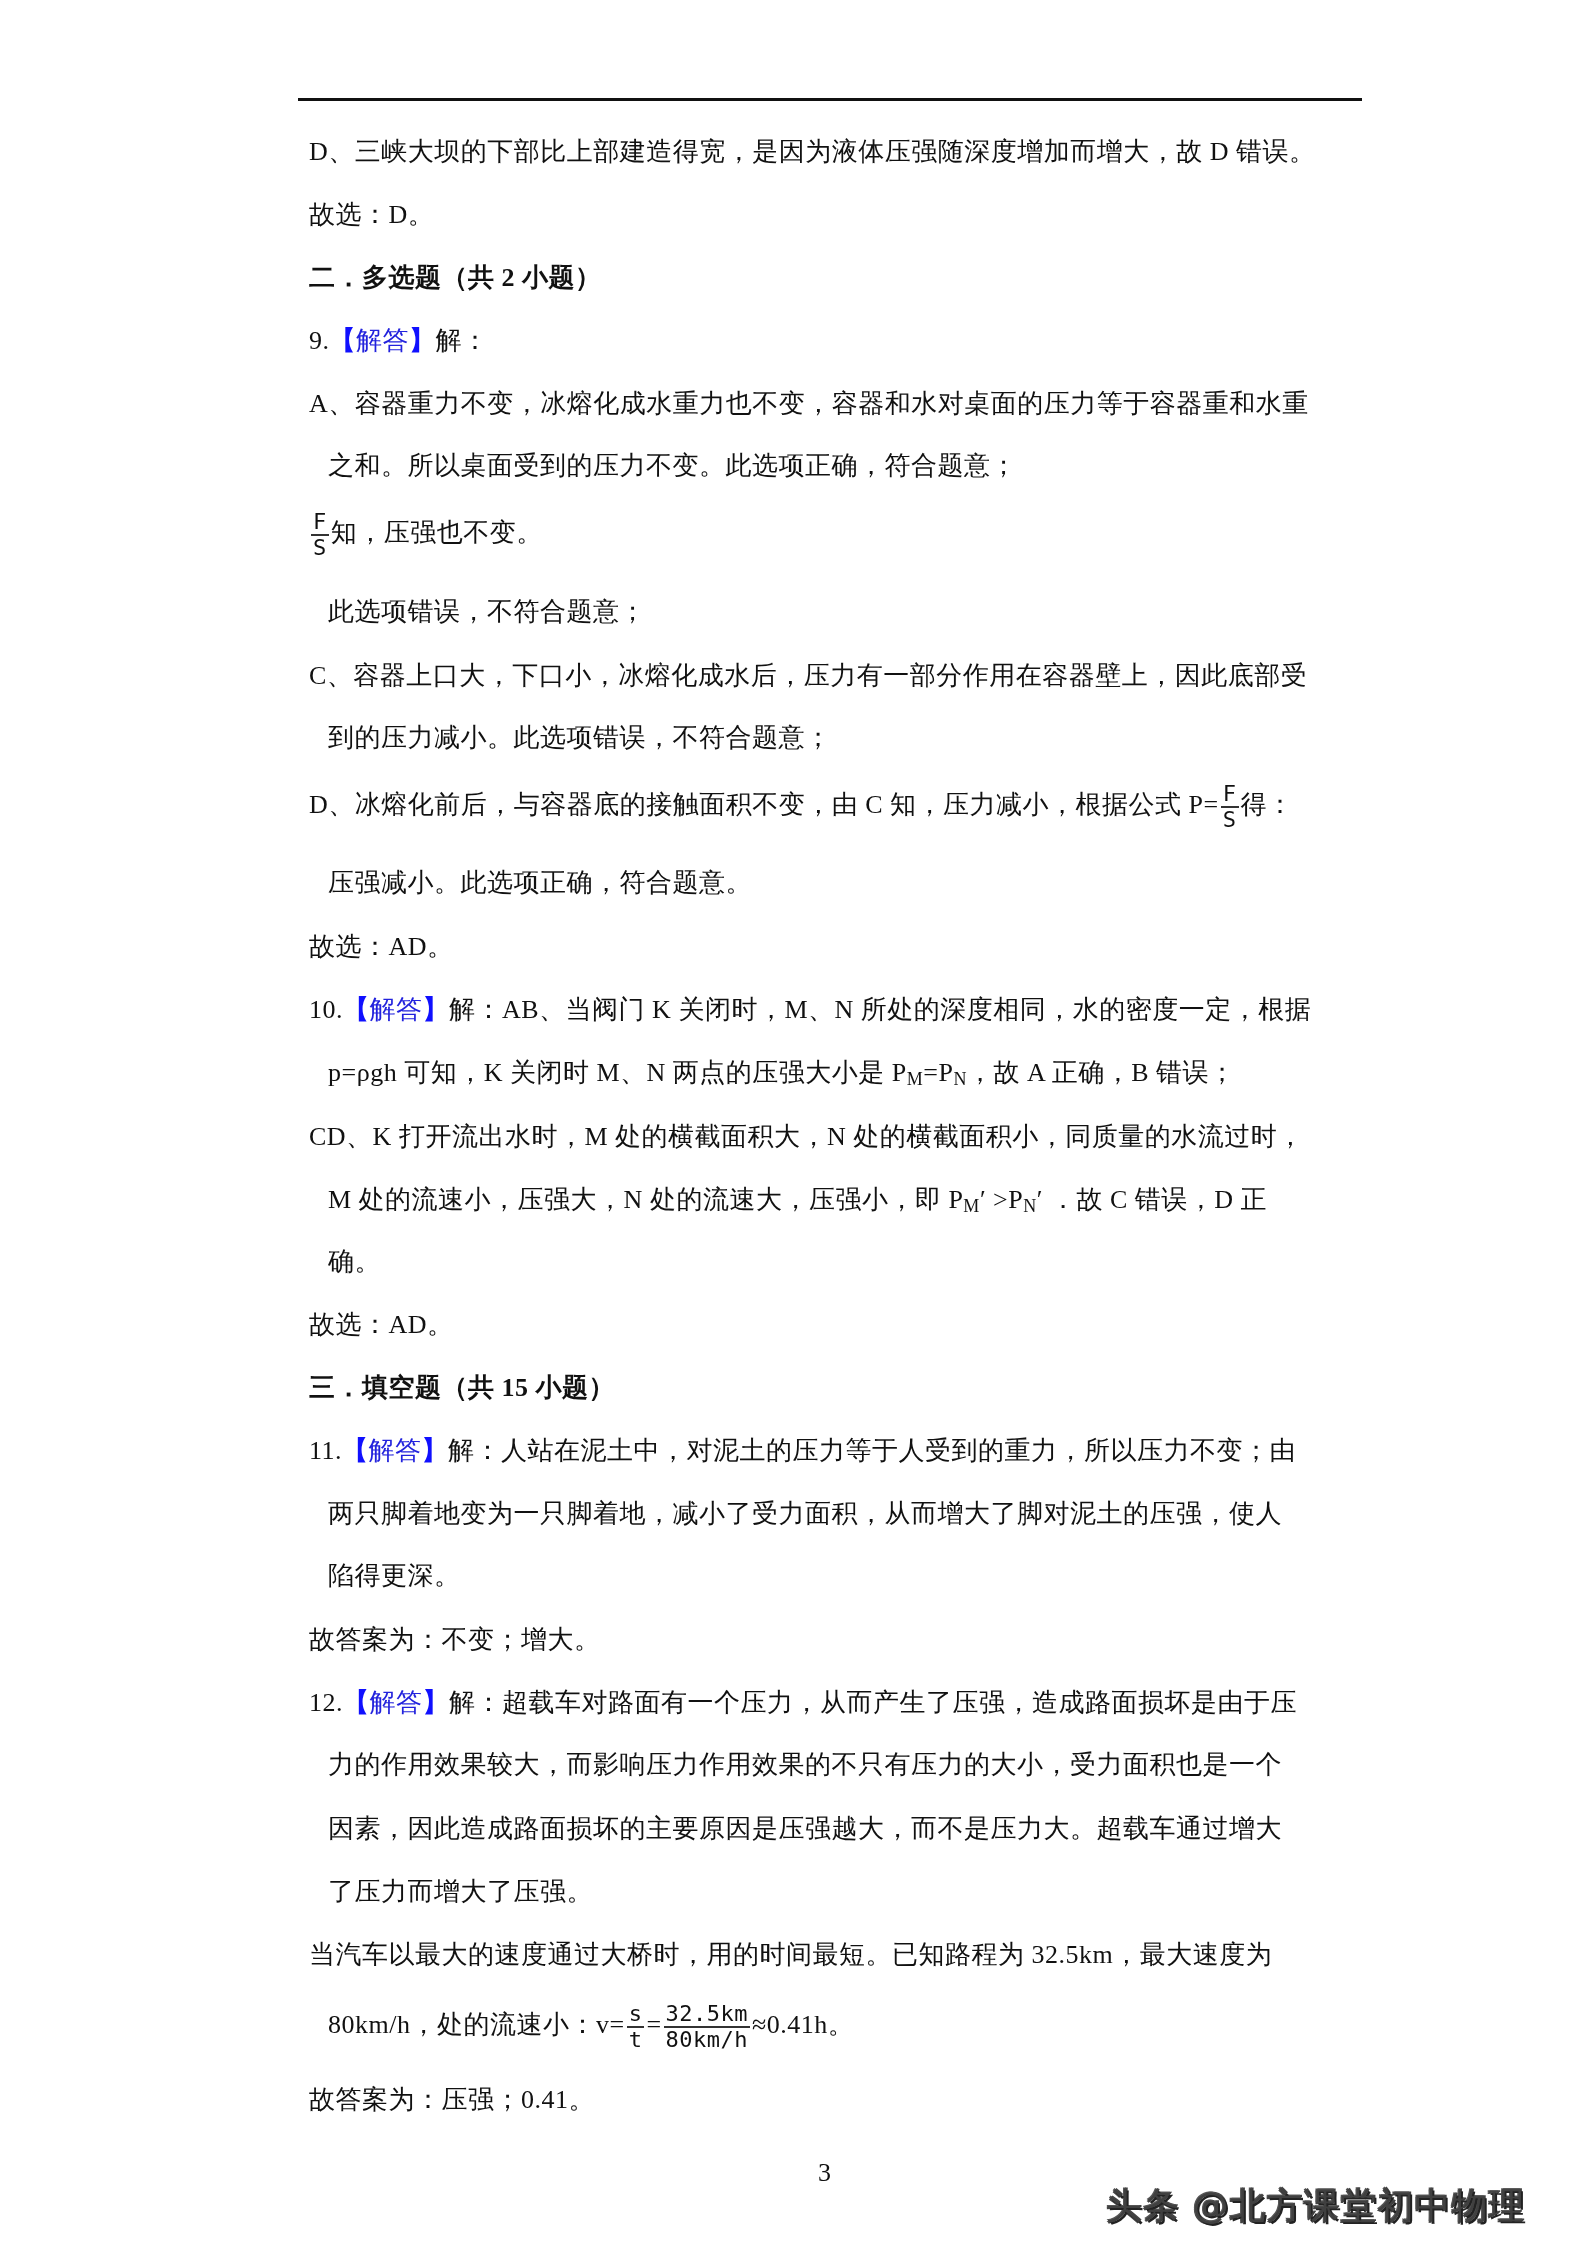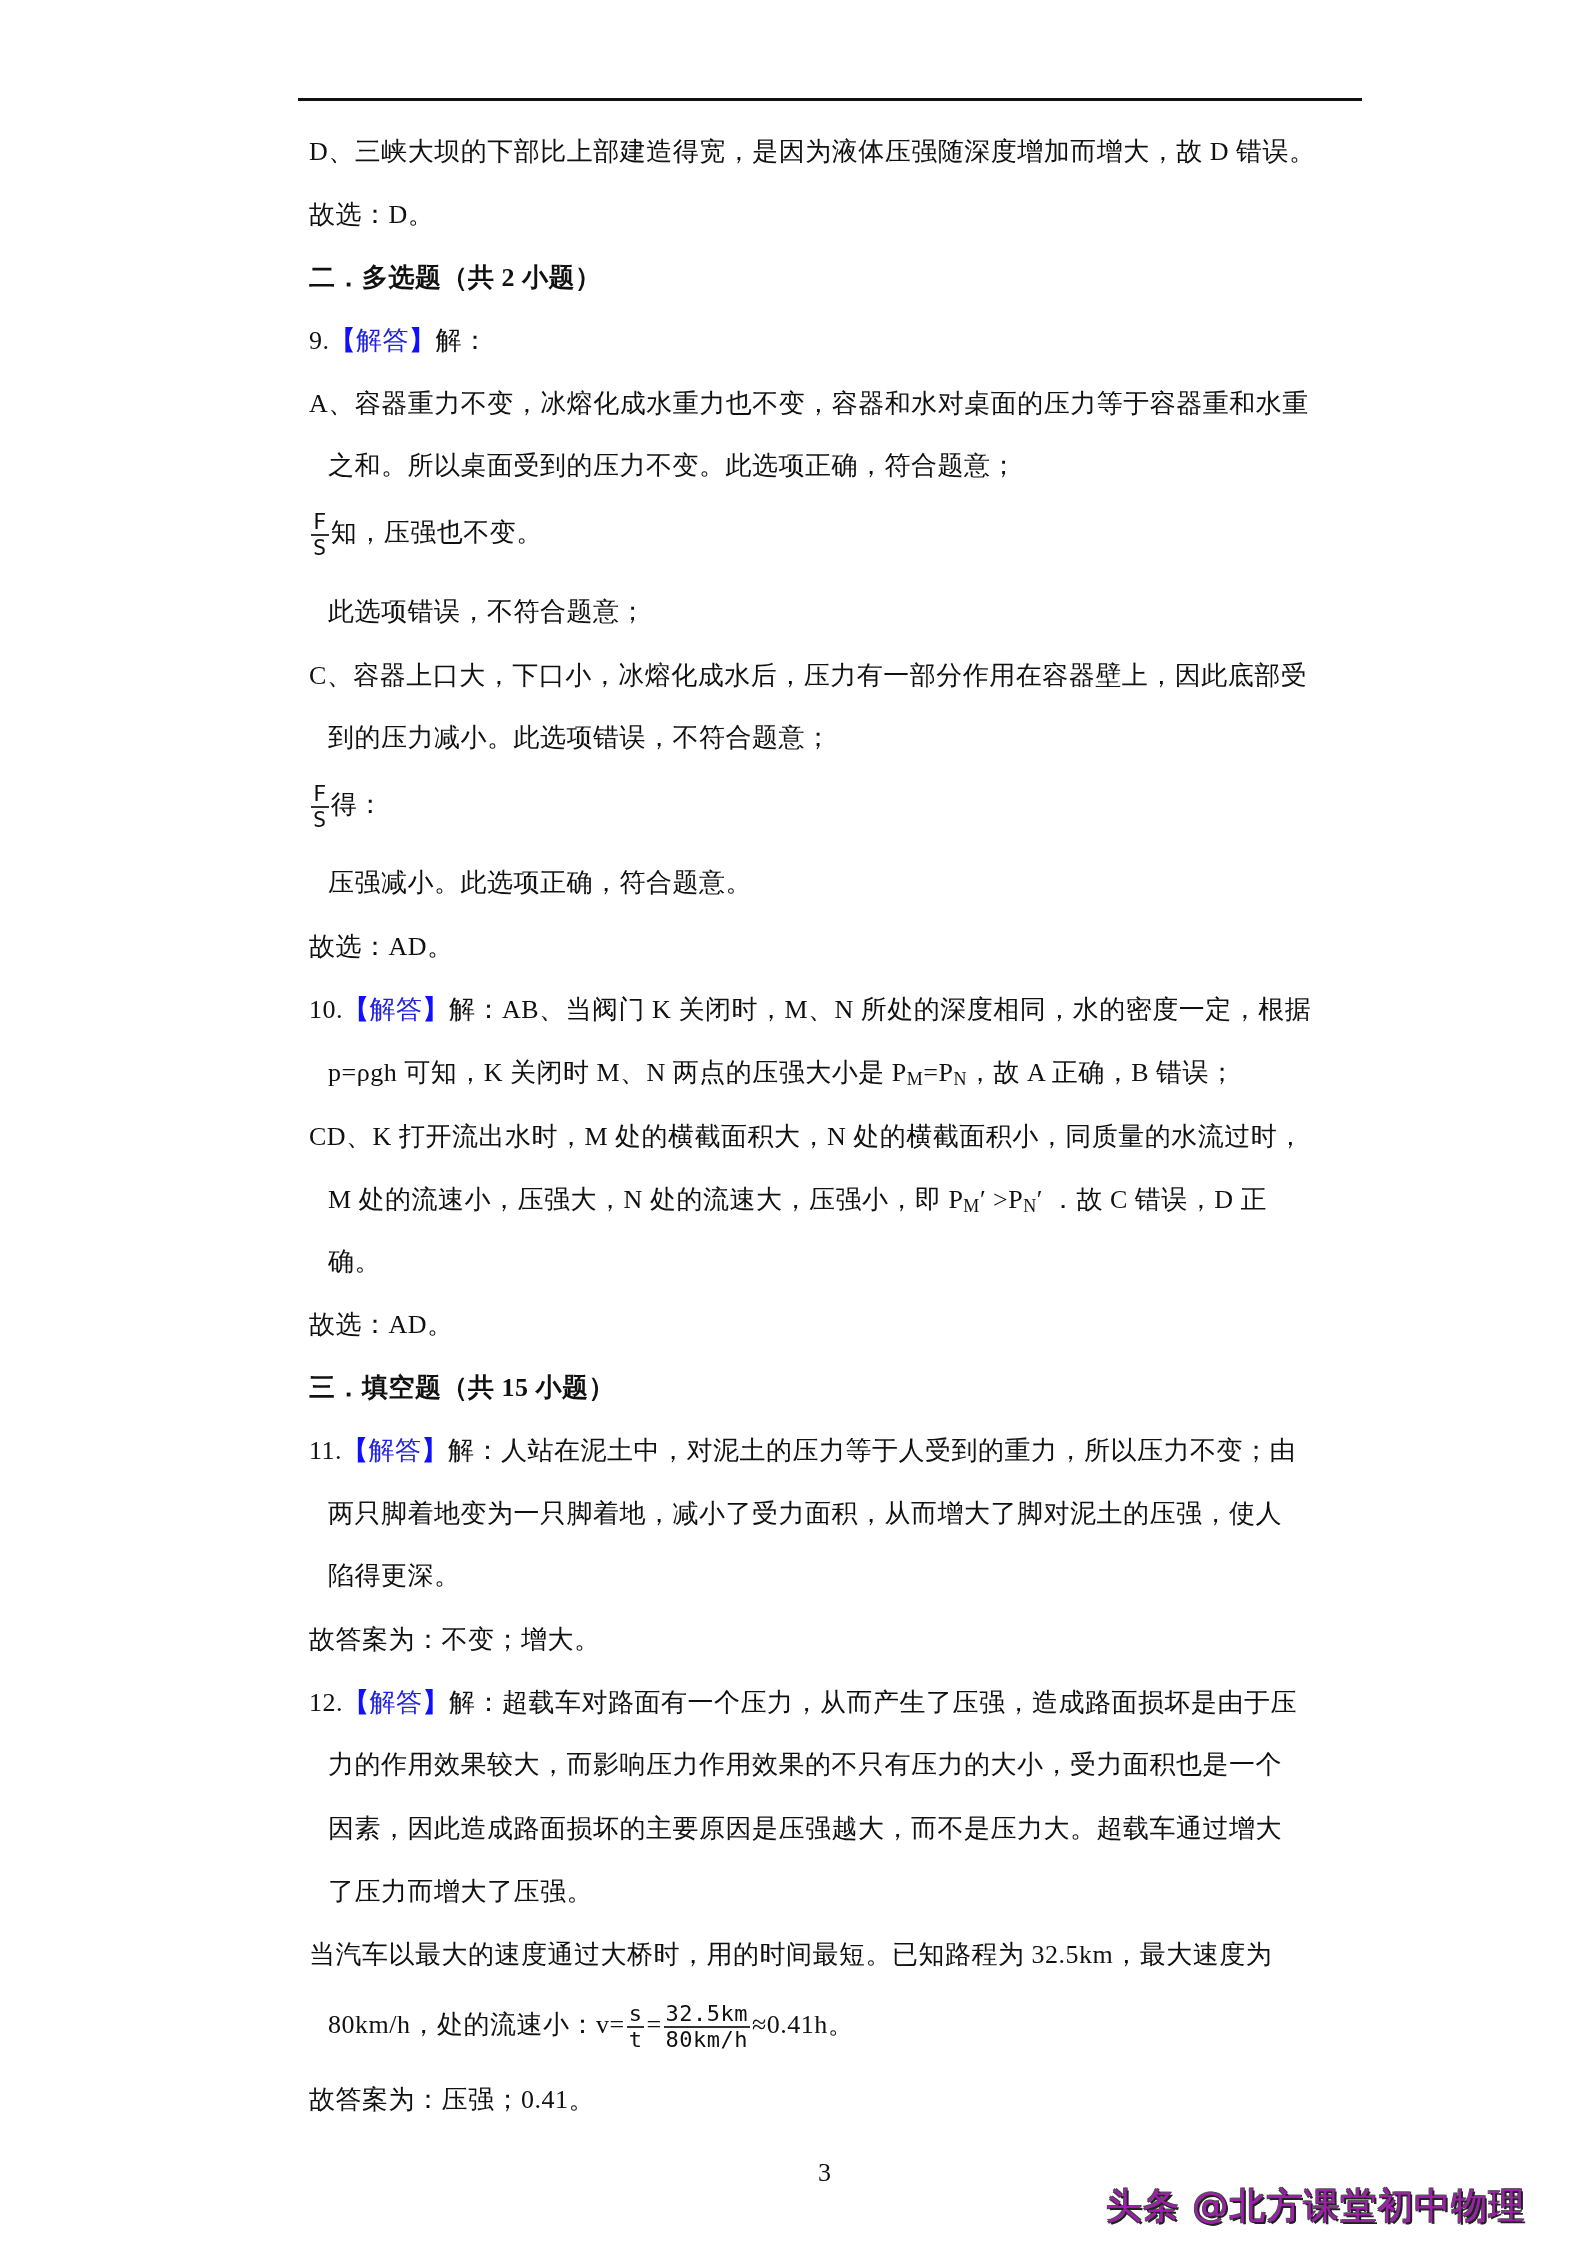--- a/index.html
+++ b/index.html
@@ -9,21 +9,21 @@
   .line { position:absolute; left:309px; font-size:26px; line-height:34px; white-space:nowrap; letter-spacing:0.5px; }
   .indent { left:328px; }
   .bold { font-weight:bold;text-align:right; }
   .tag { color:#2222dd; }
   .tag .br { color:#1010ff; font-weight:bold; }
   .frac { display:inline-block; vertical-align:middle; text-align:center; font-family:"DejaVu Sans Mono",monospace; font-size:22px; line-height:24px; margin:0 2px; }
   .frac .num { display:block; border-bottom:2px solid #333; padding:0 2px; }
   .frac .den { display:block; padding:0 2px; }
   sub { font-size:18px; vertical-align:-4px; }
   .pageno { position:absolute; left:818px; top:2158px; font-size:26px; }
-  .watermark { position:absolute; left:1106px; top:2182px; font-family:"DejaVu Sans",sans-serif; font-size:36px; color:#a21caf;
+  .watermark { position:absolute; left:1106px; top:2182px; font-family:"DejaVu Sans",sans-serif; font-size:36px; color:#404040;
                text-shadow: 2px 2px 0 #222, -1px -1px 0 #555, 1px -1px 0 #444, -1px 1px 0 #444; letter-spacing:1px; }
 </style>
 </head>
 <body>
 
 <div class="rule"></div>
 
 <div class="line" style="top:135px">D、三峡大坝的下部比上部建造得宽，是因为液体压强随深度增加而增大，故 D 错误。</div>
 <div class="line" style="top:198px">故选：D。</div>
 <div class="line bold" style="top:261px">二．多选题（共 2 小题）</div>
@@ -33,21 +33,21 @@
 </div>
 <div class="line" style="top:387px">A、容器重力不变，冰熔化成水重力也不变，容器和水对桌面的压力等于容器重和水重</div>
 <div class="line indent" style="top:449px">之和。所以桌面受到的压力不变。此选项正确，符合题意；</div>
 <div class="line" style="top:510px">
   <span class="frac"><span class="num">F</span><span class="den">S</span></span><span>知，压强也不变。</span>
 </div>
 <div class="line indent" style="top:595px">此选项错误，不符合题意；</div>
 <div class="line" style="top:659px">C、容器上口大，下口小，冰熔化成水后，压力有一部分作用在容器壁上，因此底部受</div>
 <div class="line indent" style="top:721px">到的压力减小。此选项错误，不符合题意；</div>
 <div class="line" style="top:782px">
-  <span class="frac"><span class="num">F</span><span class="den">S</span></span><span>得：</span>
+  <span>D、冰熔化前后，与容器底的接触面积不变，由 C 知，压力减小，根据公式 P=</span><span class="frac"><span class="num">F</span><span class="den">S</span></span><span>得：</span>
 </div>
 <div class="line indent" style="top:866px">压强减小。此选项正确，符合题意。</div>
 <div class="line" style="top:930px">故选：AD。</div>
 
 <div class="line" style="top:993px">
   <span>10.</span><span class="tag"><span class="br">【</span><span>解答</span><span class="br">】</span></span><span>解：AB、当阀门 K 关闭时，M、N 所处的深度相同，水的密度一定，根据</span>
 </div>
 <div class="line indent" style="top:1056px">
   <span>p=ρgh 可知，K 关闭时 M、N 两点的压强大小是 P</span><sub>M</sub><span>=P</span><sub>N</sub><span>，故 A 正确，B 错误；</span>
 </div>

